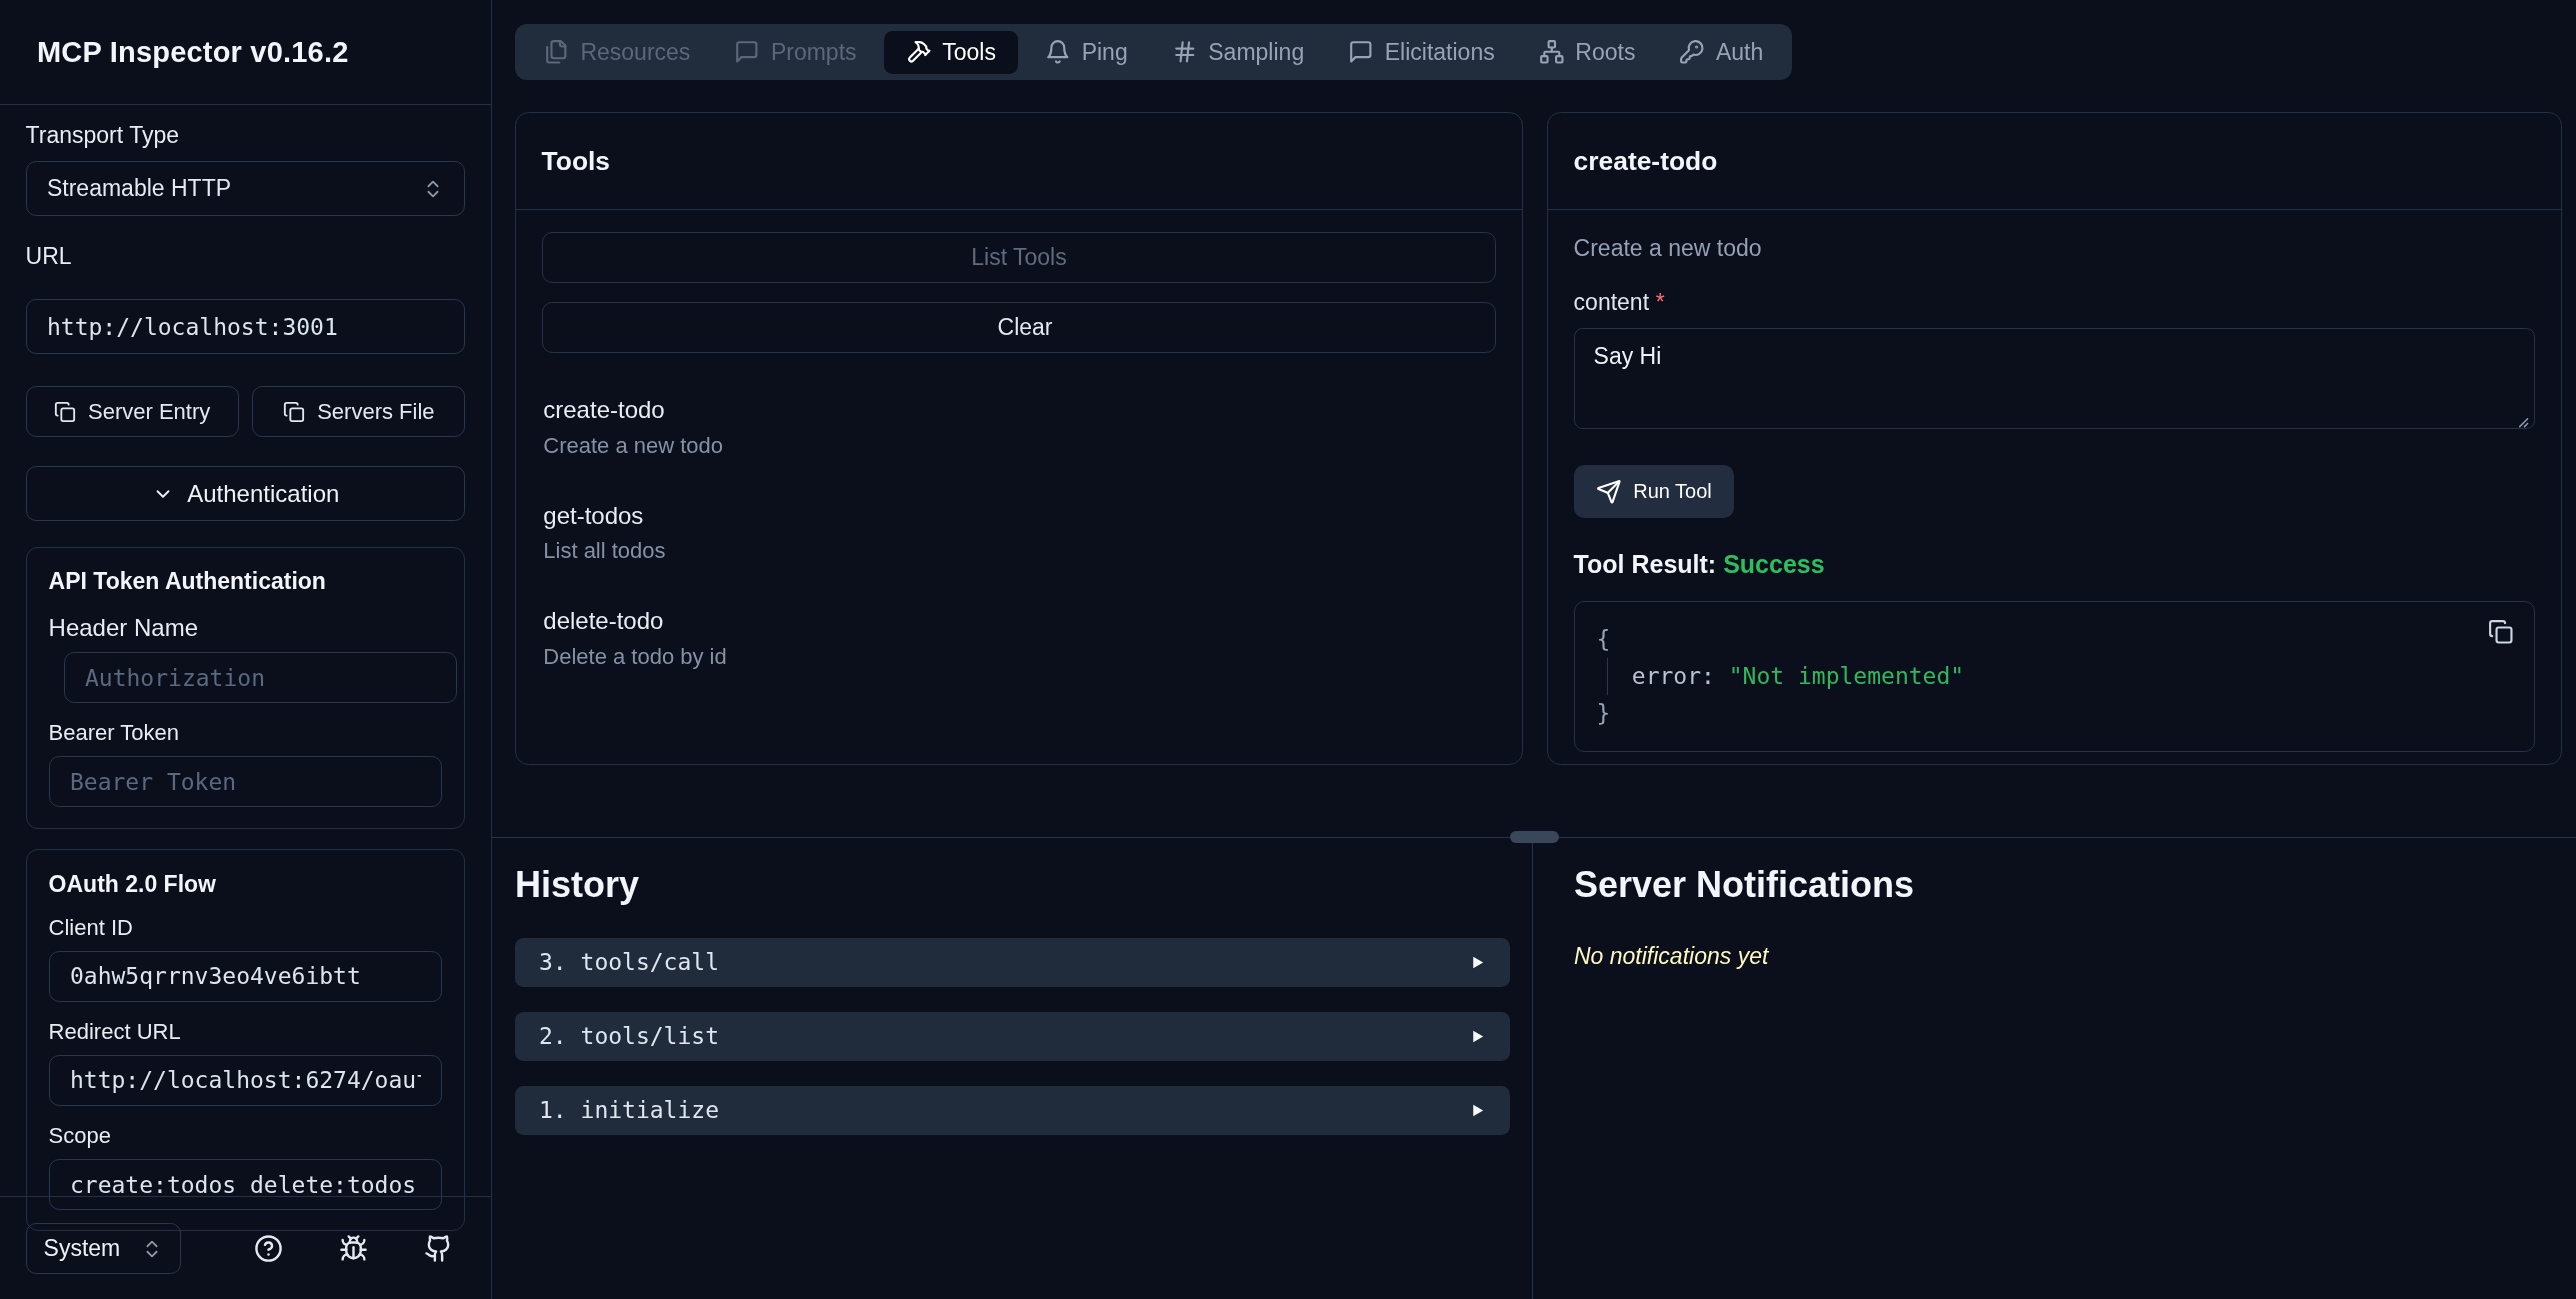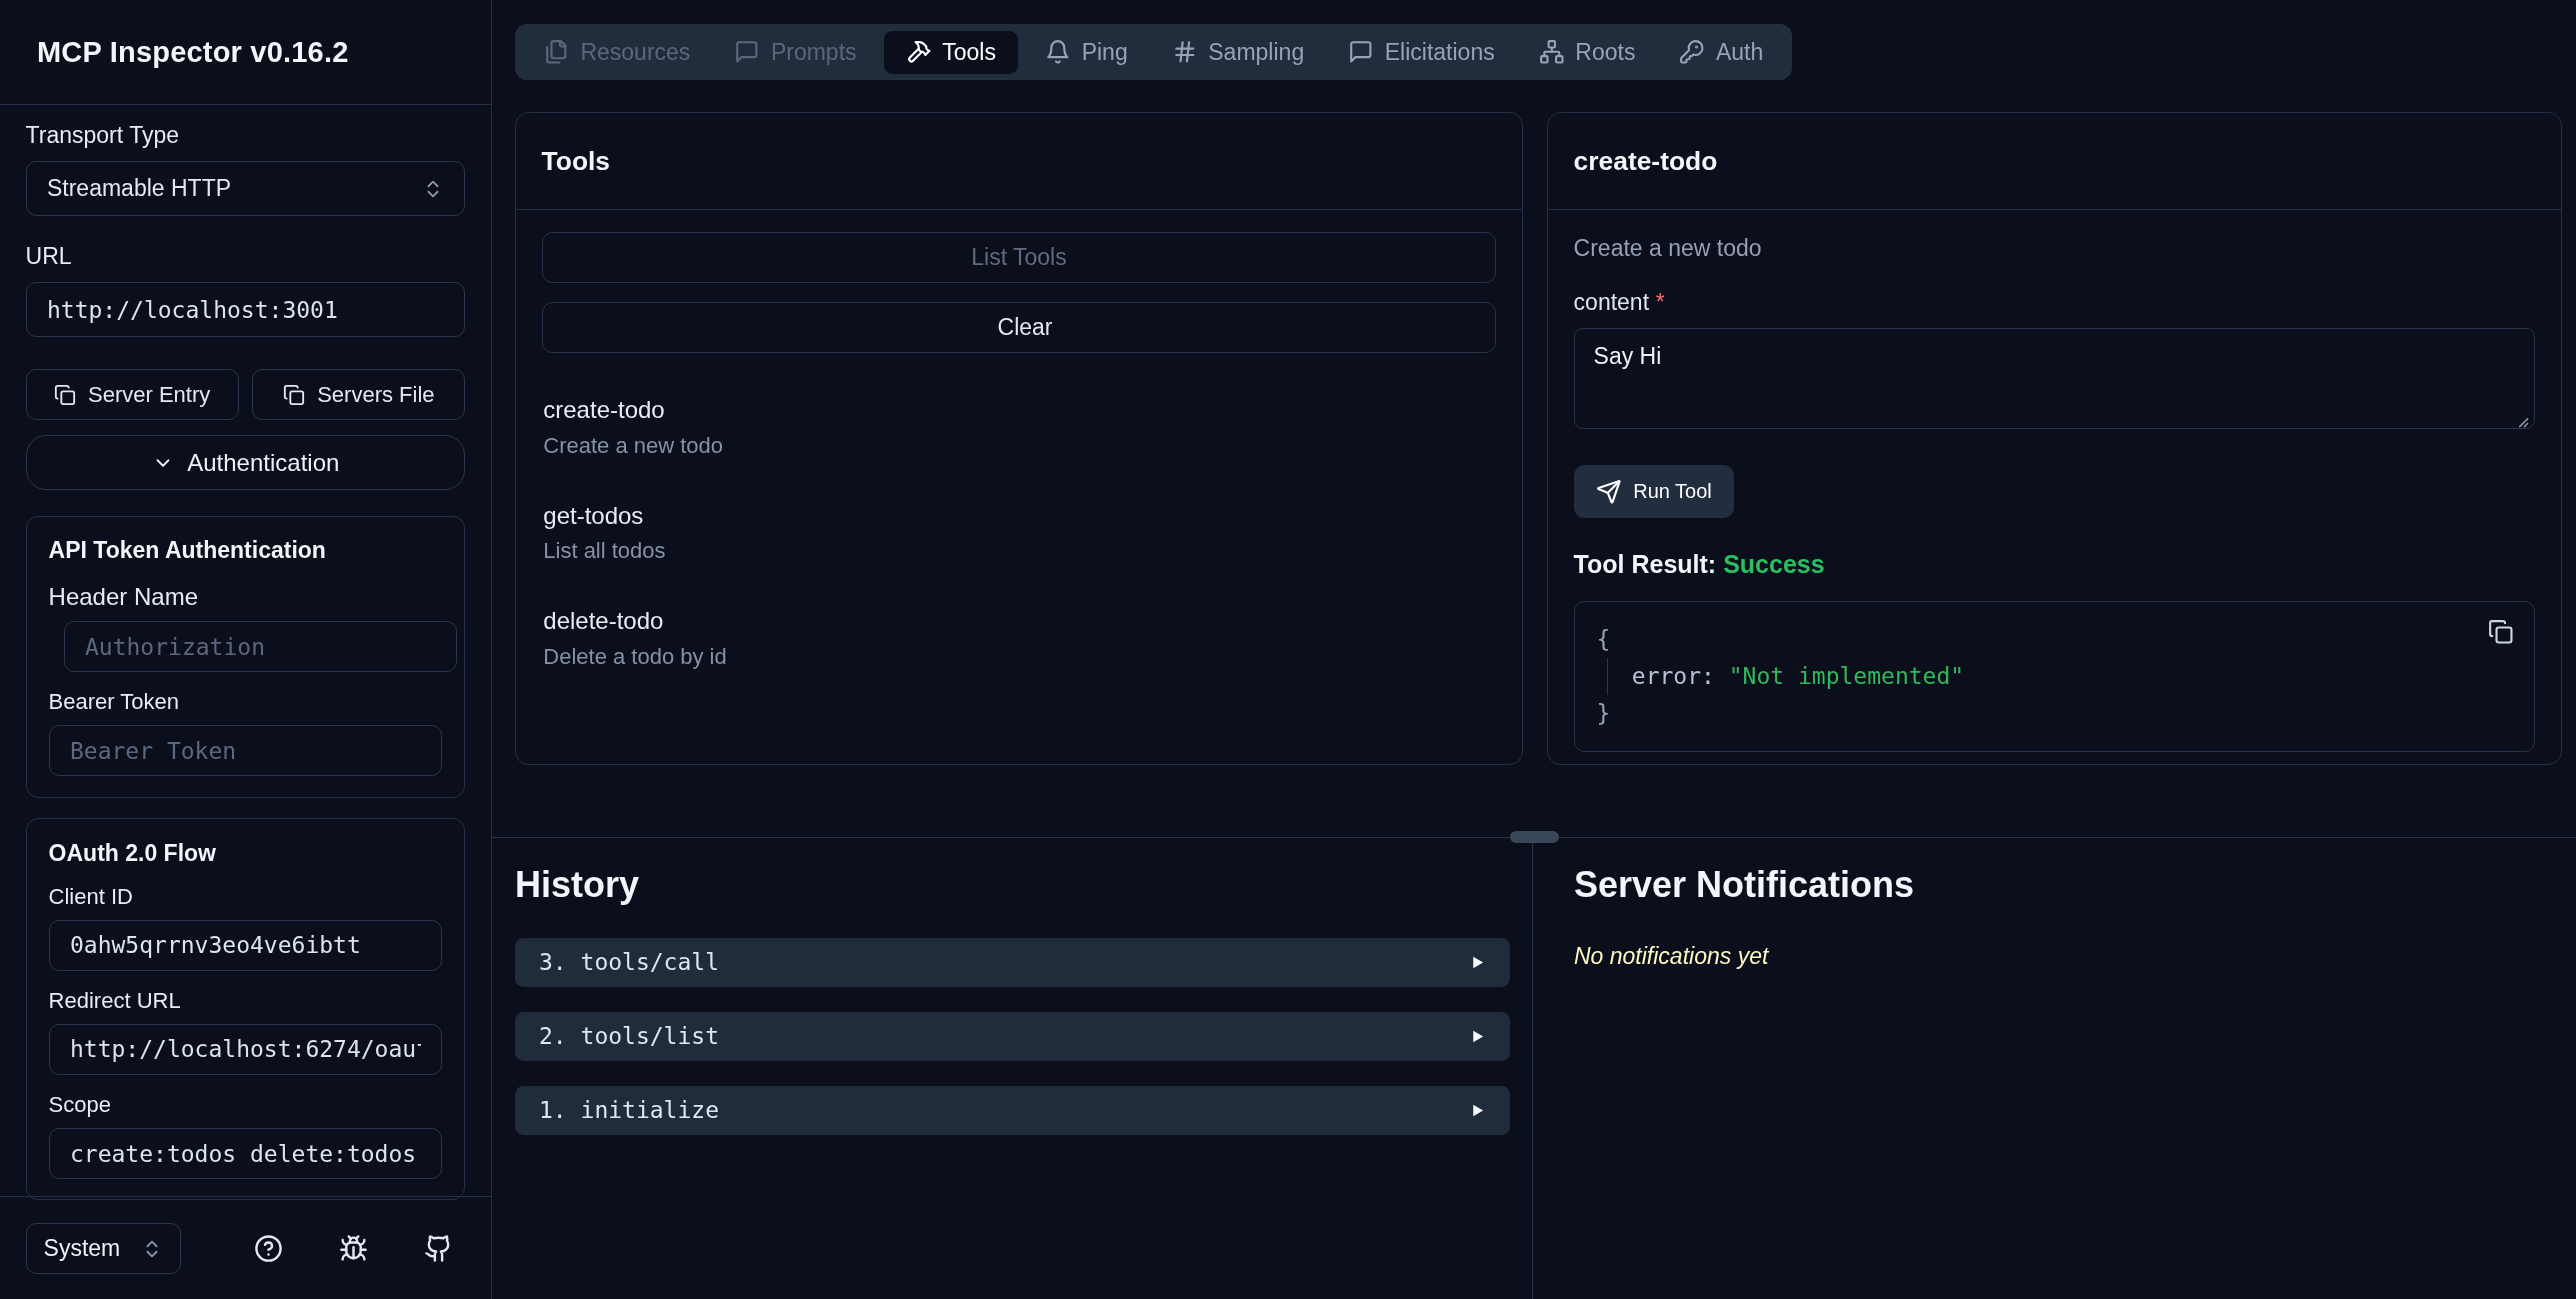--- a/index.html
+++ b/index.html
@@ -146,21 +146,21 @@
         <span>Streamable HTTP</span>
         <span class="select-chevrons">
           <svg class="ic-sm" viewBox="0 0 24 24">
               <path d="m7 15 5 5 5-5"></path>
               <path d="m7 9 5-5 5 5"></path>
             </svg>
         </span>
       </div>
 
       <div class="field-label" style="margin-top:27px;">URL</div>
-      <div class="control" style="margin-top:12px;">
+      <div class="control" style="margin-top:29px;">
         <input class="mono" value="http://localhost:3001" style="">
       </div>
 
       <div class="btn-row" style="margin-top:32px;">
         <button class="sm-btn">
           <span>
               <svg class="ic-sm" viewBox="0 0 24 24">
                 <rect width="14" height="14" x="8" y="8" rx="2"></rect>
                 <path d="M4 16c-1.1 0-2-.9-2-2V4c0-1.1.9-2 2-2h10c1.1 0 2 .9 2 2"></path>
               </svg>
@@ -171,21 +171,21 @@
           <span>
               <svg class="ic-sm" viewBox="0 0 24 24">
                 <rect width="14" height="14" x="8" y="8" rx="2"></rect>
                 <path d="M4 16c-1.1 0-2-.9-2-2V4c0-1.1.9-2 2-2h10c1.1 0 2 .9 2 2"></path>
               </svg>
             </span>
           <span>Servers File</span>
         </button>
       </div>
 
-      <button class="auth-toggle" style="margin-top:15px;border-radius:20px;">
+      <button class="auth-toggle" style="margin-top:29px;">
         <span>
             <svg class="ic-sm" viewBox="0 0 24 24">
               <path d="m6 9 6 6 6-6"></path>
             </svg>
           </span>
         <span>Authentication</span>
       </button>
 
       <div class="side-card" style="margin-top:25.6px;">
         <h3>API Token Authentication</h3>

